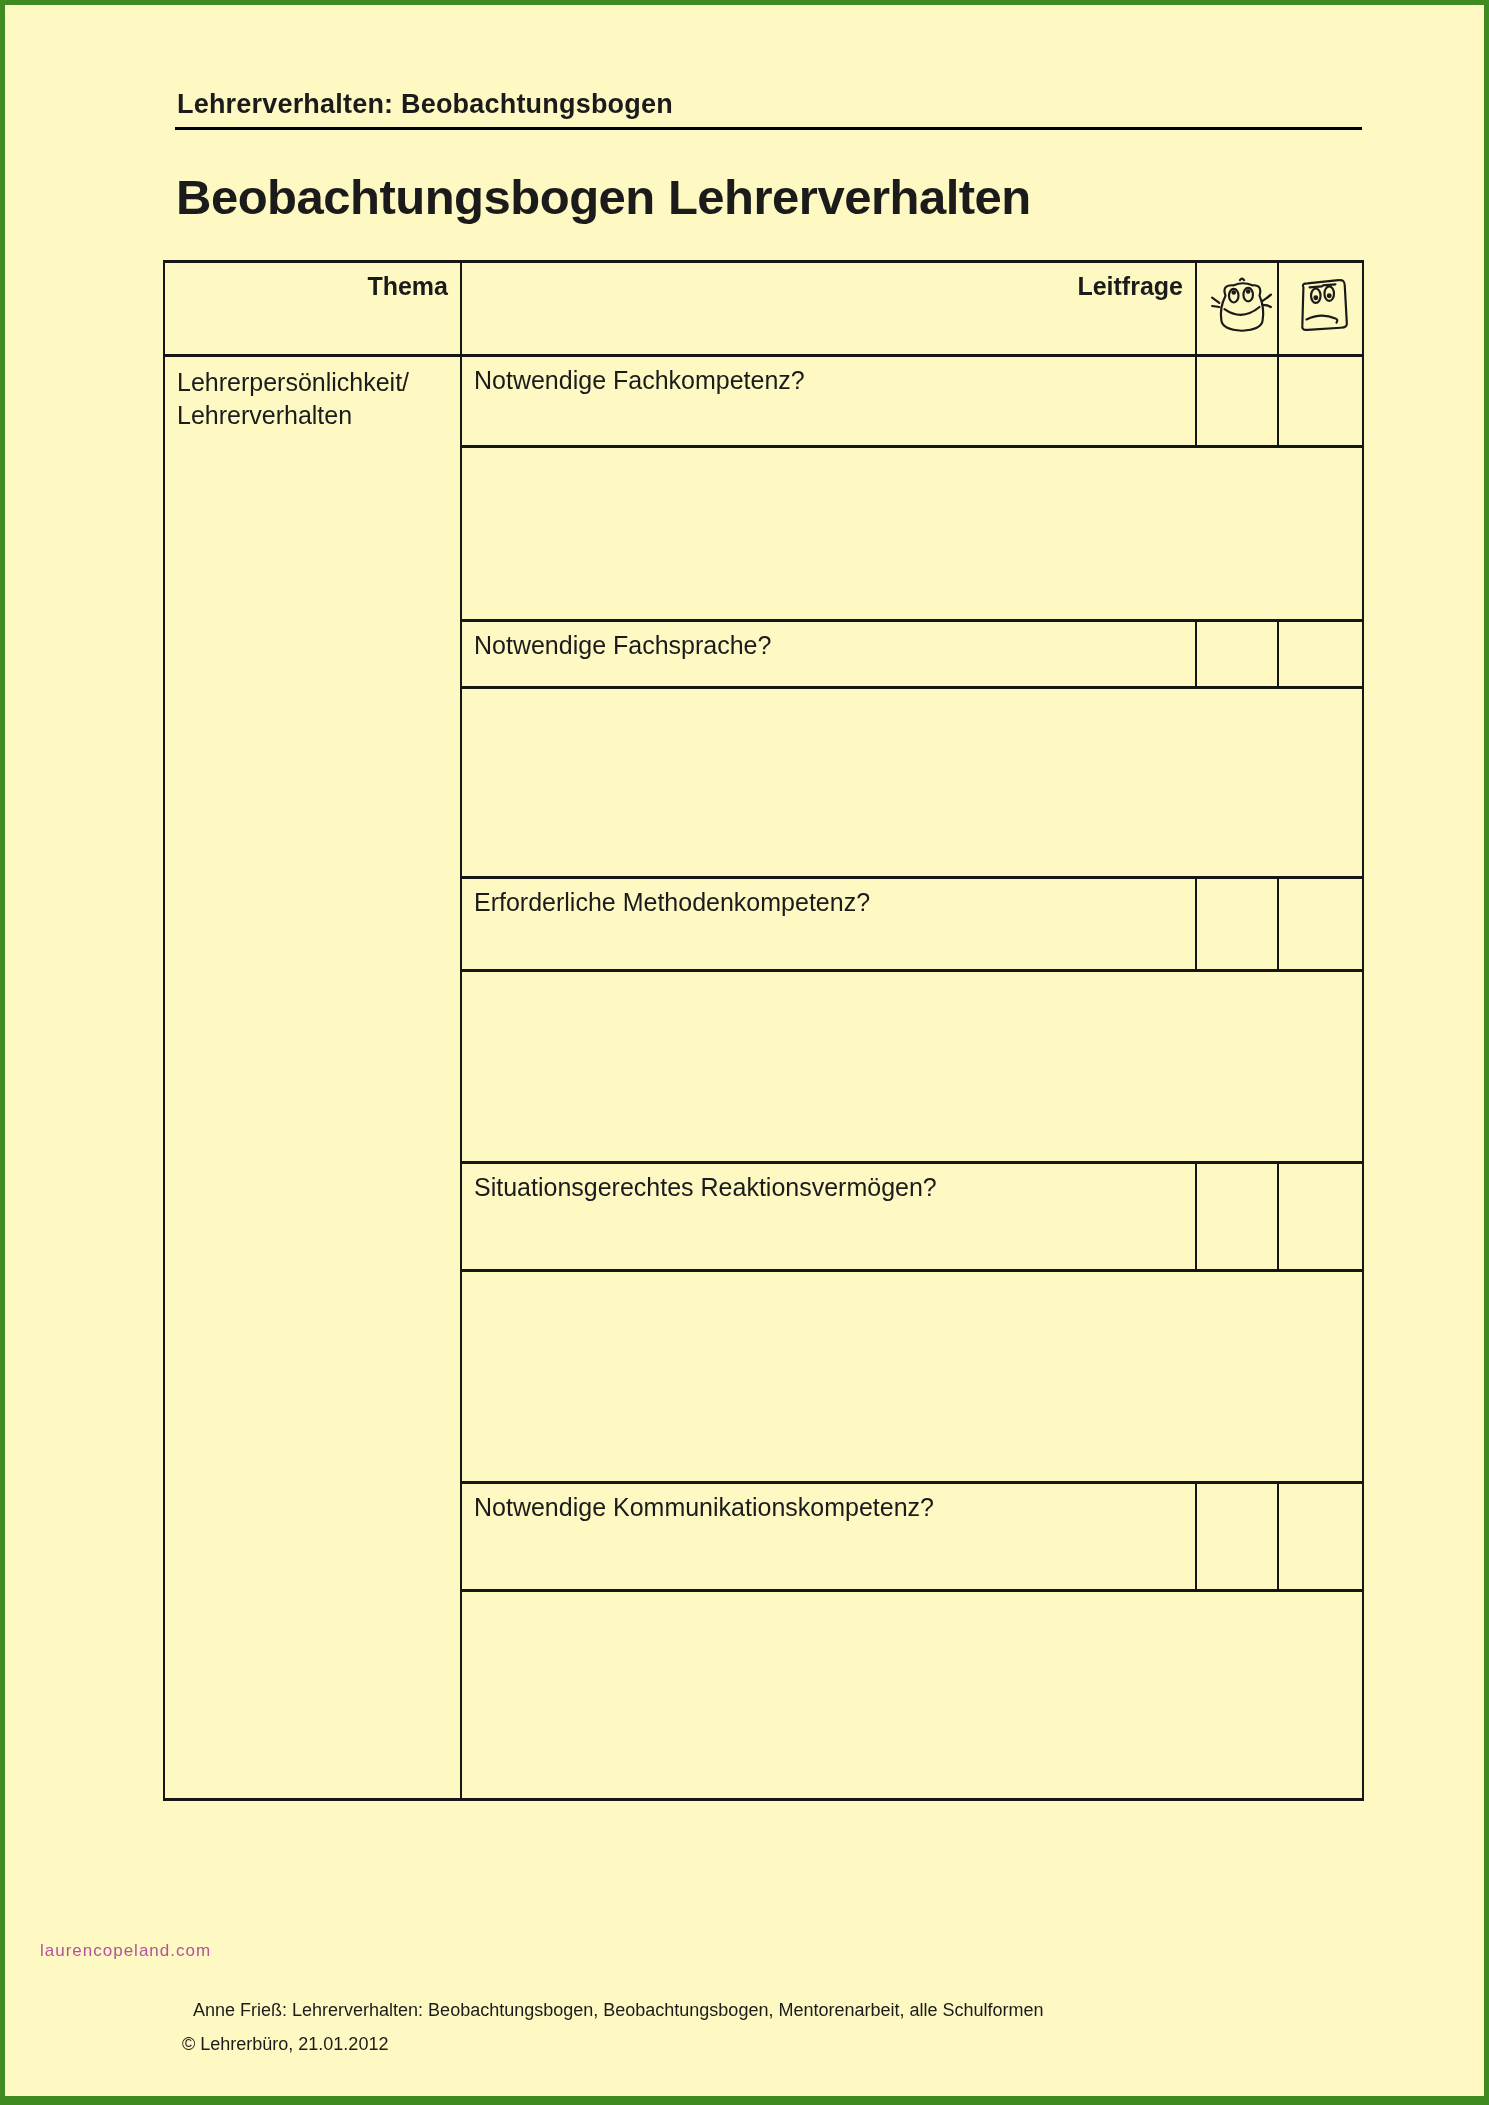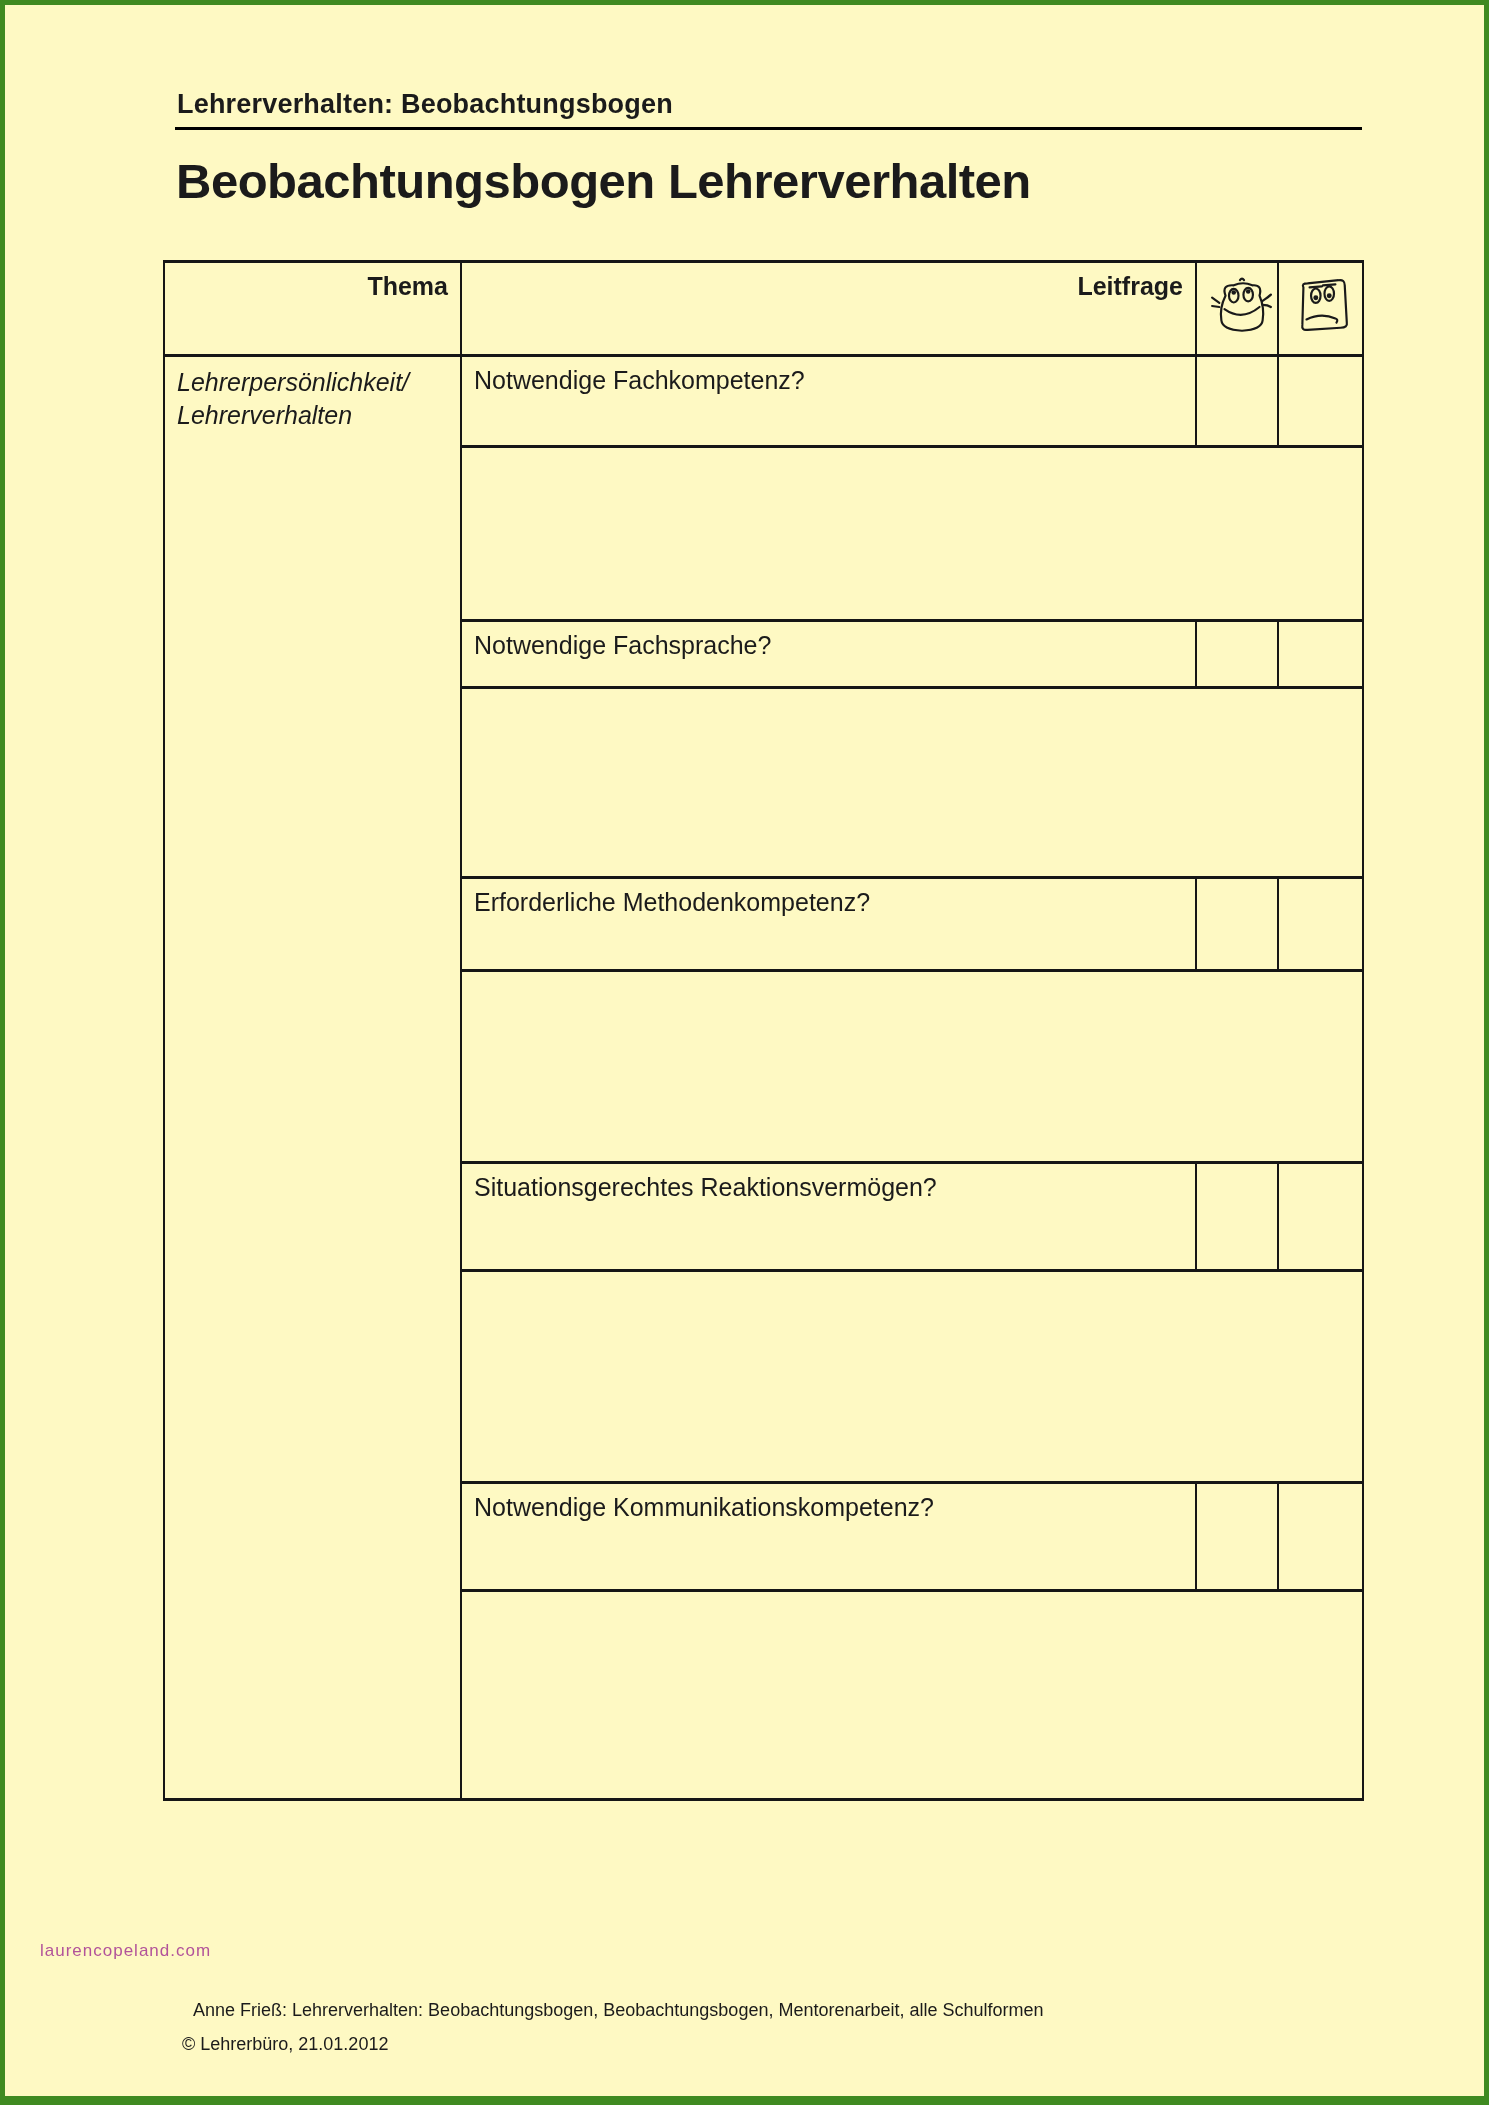--- a/index.html
+++ b/index.html
@@ -26,41 +26,40 @@
     position:absolute;left:172px;top:84px;
     font-size:27px;font-weight:700;letter-spacing:.2px;
     white-space:nowrap;
   }
   .head-rule{
     position:absolute;left:170px;top:122px;
     width:1187px;height:3px;background:#000;
   }
   
   .doc-title{
-    position:absolute;left:171px;top:148px;
+    position:absolute;left:171px;top:164px;
     font-size:49px;font-weight:700;letter-spacing:-.5px;
     white-space:nowrap;
   }
   
   .table-wrap{position:absolute;left:158px;top:255px;}
   table.obs{
     border-collapse:collapse;table-layout:fixed;
     width:1199px;
   }
   table.obs th,table.obs td{
     border:2px solid var(--line-black);
     border-top-width:3px;border-bottom-width:3px;
     vertical-align:top;
     padding:9px 12px;
     font-size:25px;
     box-sizing:border-box;
   }
   table.obs th{text-align:right;font-weight:700;}
   td.thema-cell{
-    font-style:italic;
     font-size:24px;line-height:1.32;
     padding-top:11px;
   }
   td.q-cell{font-size:25px;padding-top:10px;}
   td.icon-cell,th.icon-cell{padding:4px 4px;}
   .doodle{display:block;margin:2px auto 0 auto;}
   
   tr.r-head{height:94px;}
   tr.r-q1{height:91px;}
   tr.r-e1{height:174px;}

